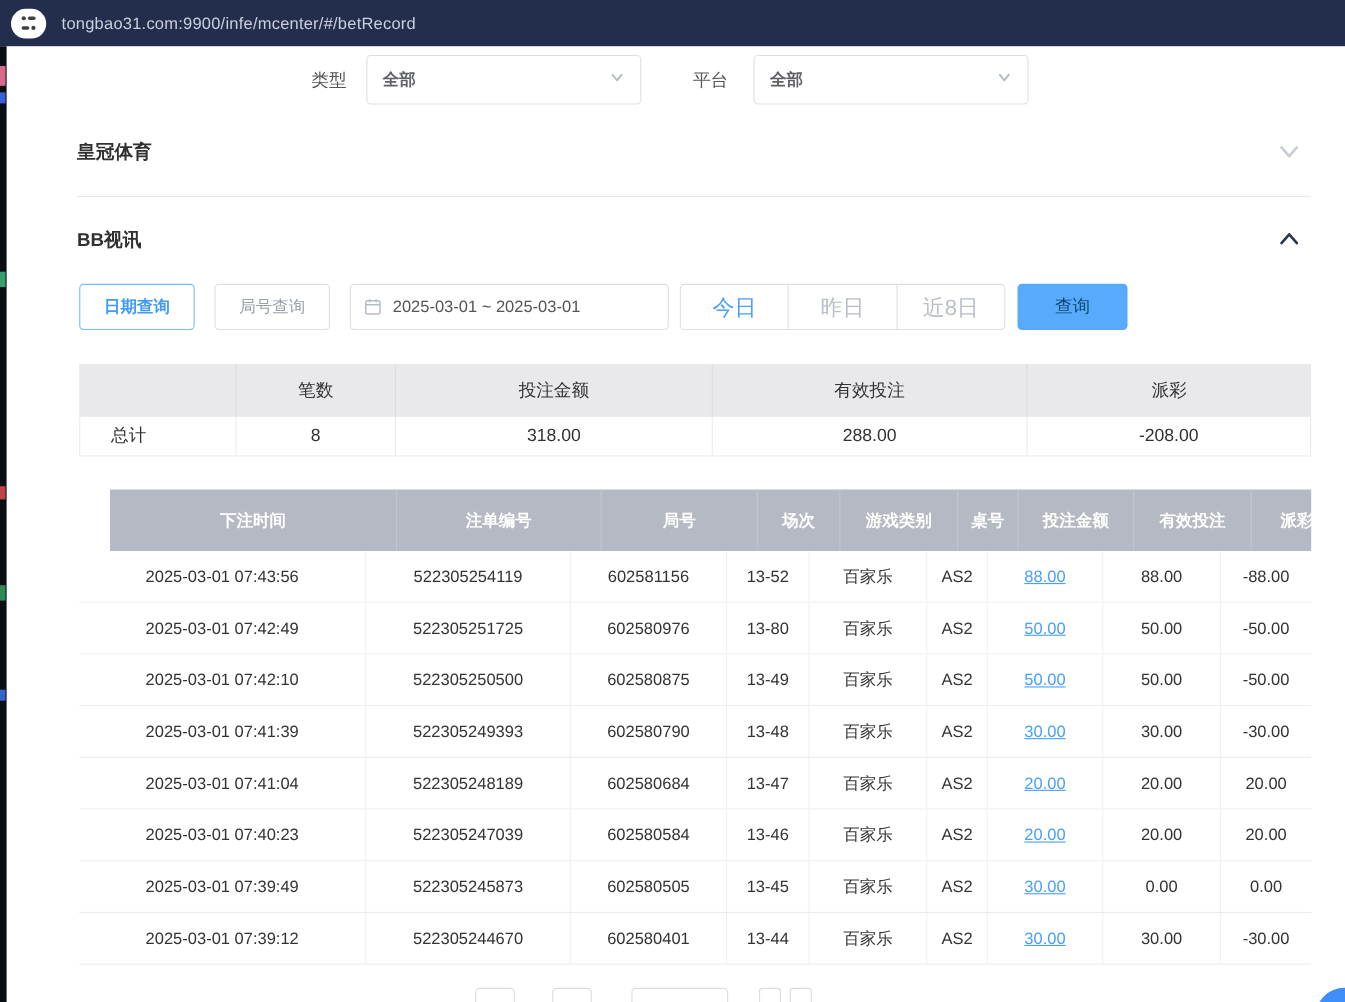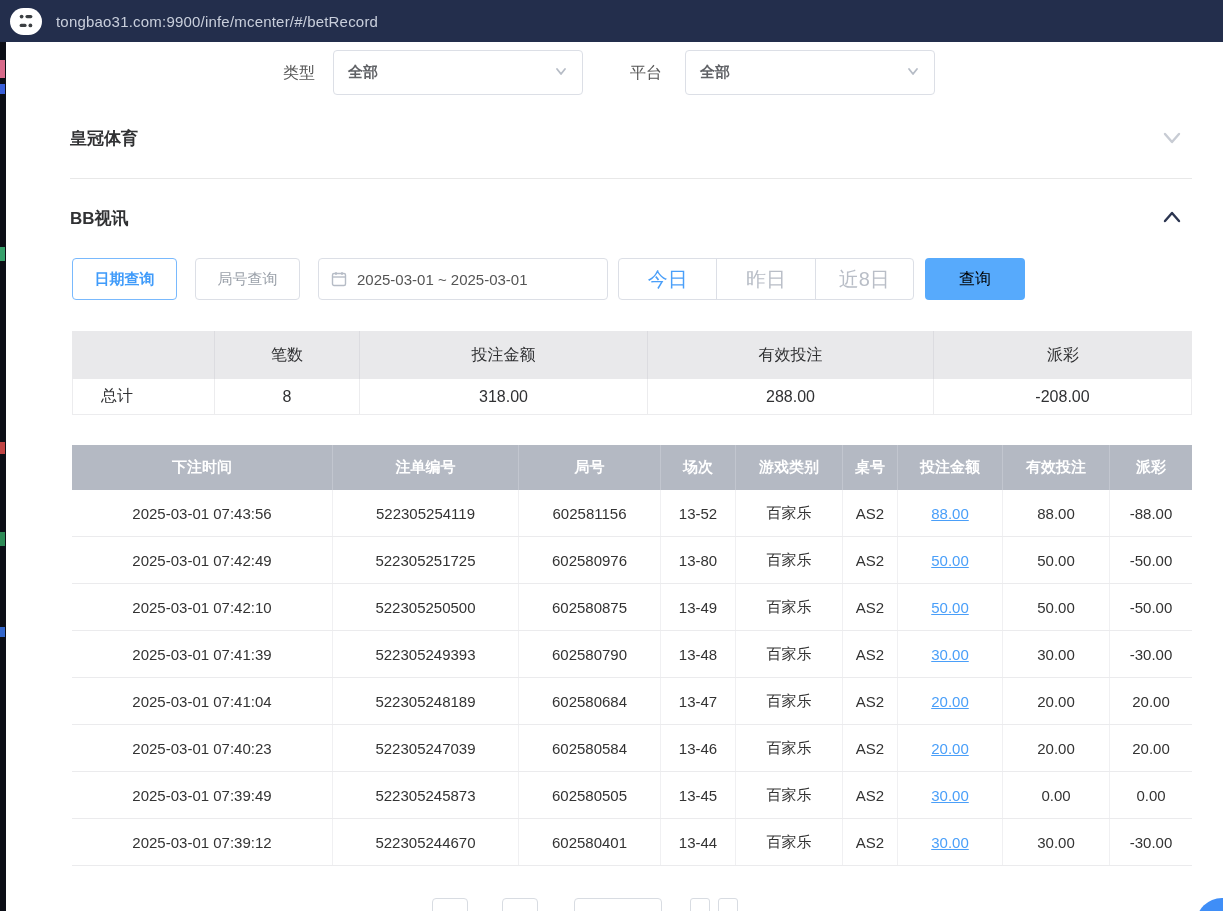--- a/index.html
+++ b/index.html
@@ -52,36 +52,36 @@
     display:flex;border:1px solid #dcdfe6;border-radius:4px;overflow:hidden;background:#fff;
   }
   .day-group .day{
     flex:1;display:flex;align-items:center;justify-content:center;
     font-size:20px;color:#b9bec7;cursor:pointer;border-right:1px solid #dcdfe6;
   }
   .day-group .day:last-child{border-right:none;}
   .day-group .day.active{color:#4a9ff9;}
   .search-btn{
     position:absolute;left:925px;top:258px;width:100px;height:42px;
-    background:#57aafc;color:#000000;font-size:16px;border-radius:4px;
+    background:#57aafc;color:#0c4a6e;font-size:16px;border-radius:4px;
     display:flex;align-items:center;justify-content:center;cursor:pointer;
   }
   
   .sum-table{position:absolute;left:72px;top:331px;width:1120px;}
   .sum-head{display:grid;grid-template-columns:143px 145px 288px 286px 258px;height:48px;background:#e9e9eb;}
   .sum-head .c{display:flex;align-items:center;justify-content:center;font-size:16px;color:#303133;border-right:1px solid #dcdce0;}
   .sum-head .c:last-child{border-right:none;}
   .sum-row{display:grid;grid-template-columns:142px 145px 288px 286px 257px;height:36px;background:#fff;border:1px solid #ececee;border-top:none;box-sizing:border-box;}
   .sum-row .c{display:flex;align-items:center;justify-content:center;font-size:16px;color:#303133;border-right:1px solid #ececee;}
   .sum-row .c:first-child{justify-content:flex-start;padding-left:28px;}
   .sum-row .c:last-child{border-right:none;}
   .neg{color:#f95e5e;}
   
   .det-table{position:absolute;left:72px;top:445px;width:1120px;}
-  .det-head{display:grid;grid-template-columns:261px 186px 142px 75px 107px 55px 105px 107px 82px;height:45px;background:#b4b9c3;}
+  .det-head{display:grid;grid-template-columns:261px 186px 142px 75px 107px 55px 105px 107px 82px;height:56px;background:#b4b9c3;margin-left:28px;}
   .det-head .c{display:flex;align-items:center;justify-content:center;color:#fff;font-size:15px;font-weight:bold;border-right:1px solid #c2c6cf;}
   .det-head .c:last-child{border-right:none;}
   .det-row{display:grid;grid-template-columns:261px 186px 142px 75px 107px 55px 105px 107px 82px;height:47px;background:#fff;border-bottom:1px solid #ebebed;box-sizing:border-box;}
   .det-row .c{display:flex;align-items:center;justify-content:center;font-size:15px;color:#333;border-right:1px solid #f0f0f2;}
   .det-row .c:last-child{border-right:none;}
   .det-row .bet{color:#4a9ff9;text-decoration:underline;cursor:pointer;}
   
   .pg-box{position:absolute;top:898px;height:32px;box-sizing:border-box;border:1px solid #d8dce2;border-radius:4px;background:#fff;cursor:pointer;}
   
   .fab{position:absolute;left:1196px;top:898px;width:52px;height:52px;border-radius:50%;background:#3f8ef7;cursor:pointer;}

